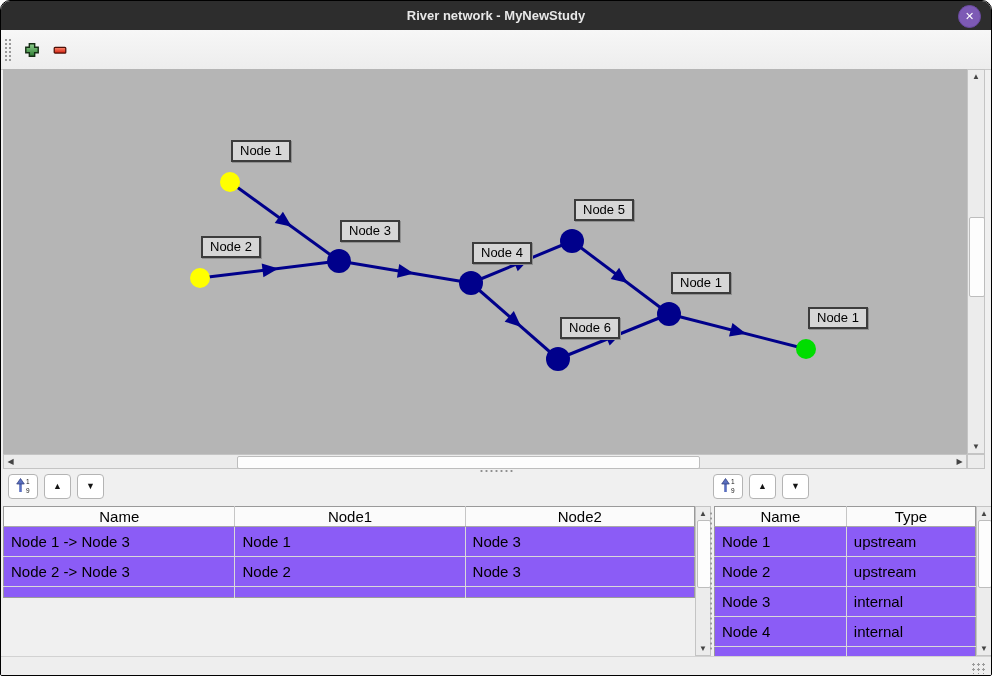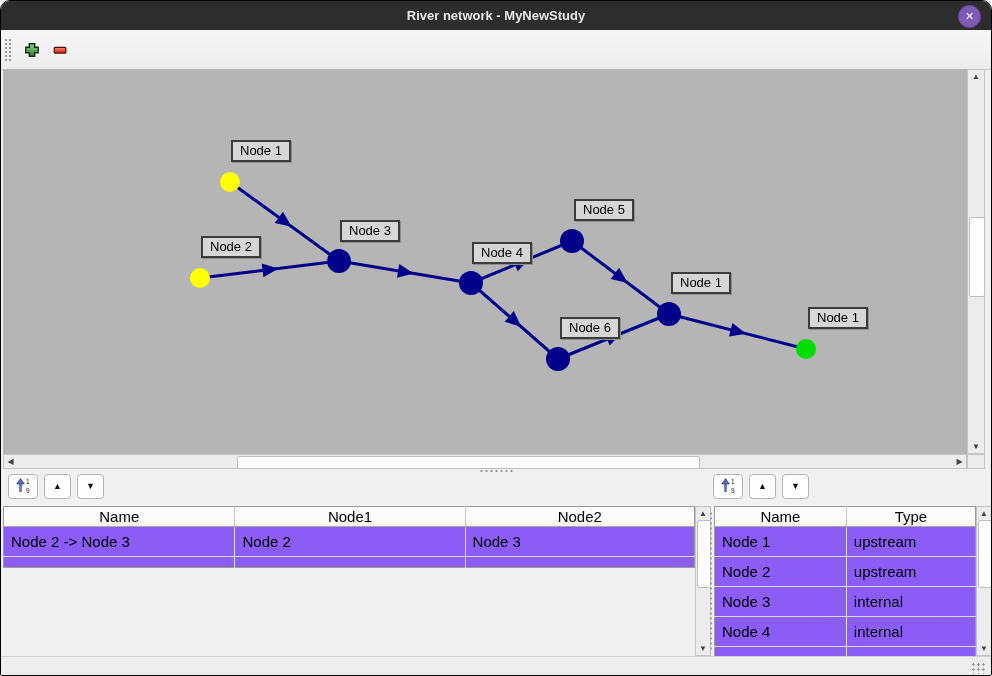--- a/index.html
+++ b/index.html
@@ -207,20 +207,25 @@
       </colgroup>
     <thead>
         <tr>
           <th>Name</th>
           <th>Node1</th>
           <th>Node2</th>
         </tr>
       </thead>
     <tbody>
         <tr>
+          <td>Node 1 -&gt; Node 3</td>
+          <td>Node 1</td>
+          <td>Node 3</td>
+        </tr>
+        <tr>
           <td>Node 2 -&gt; Node 3</td>
           <td>Node 2</td>
           <td>Node 3</td>
         </tr>
         <tr class="partial">
           <td></td>
           <td></td>
           <td></td>
         </tr>
       </tbody>

